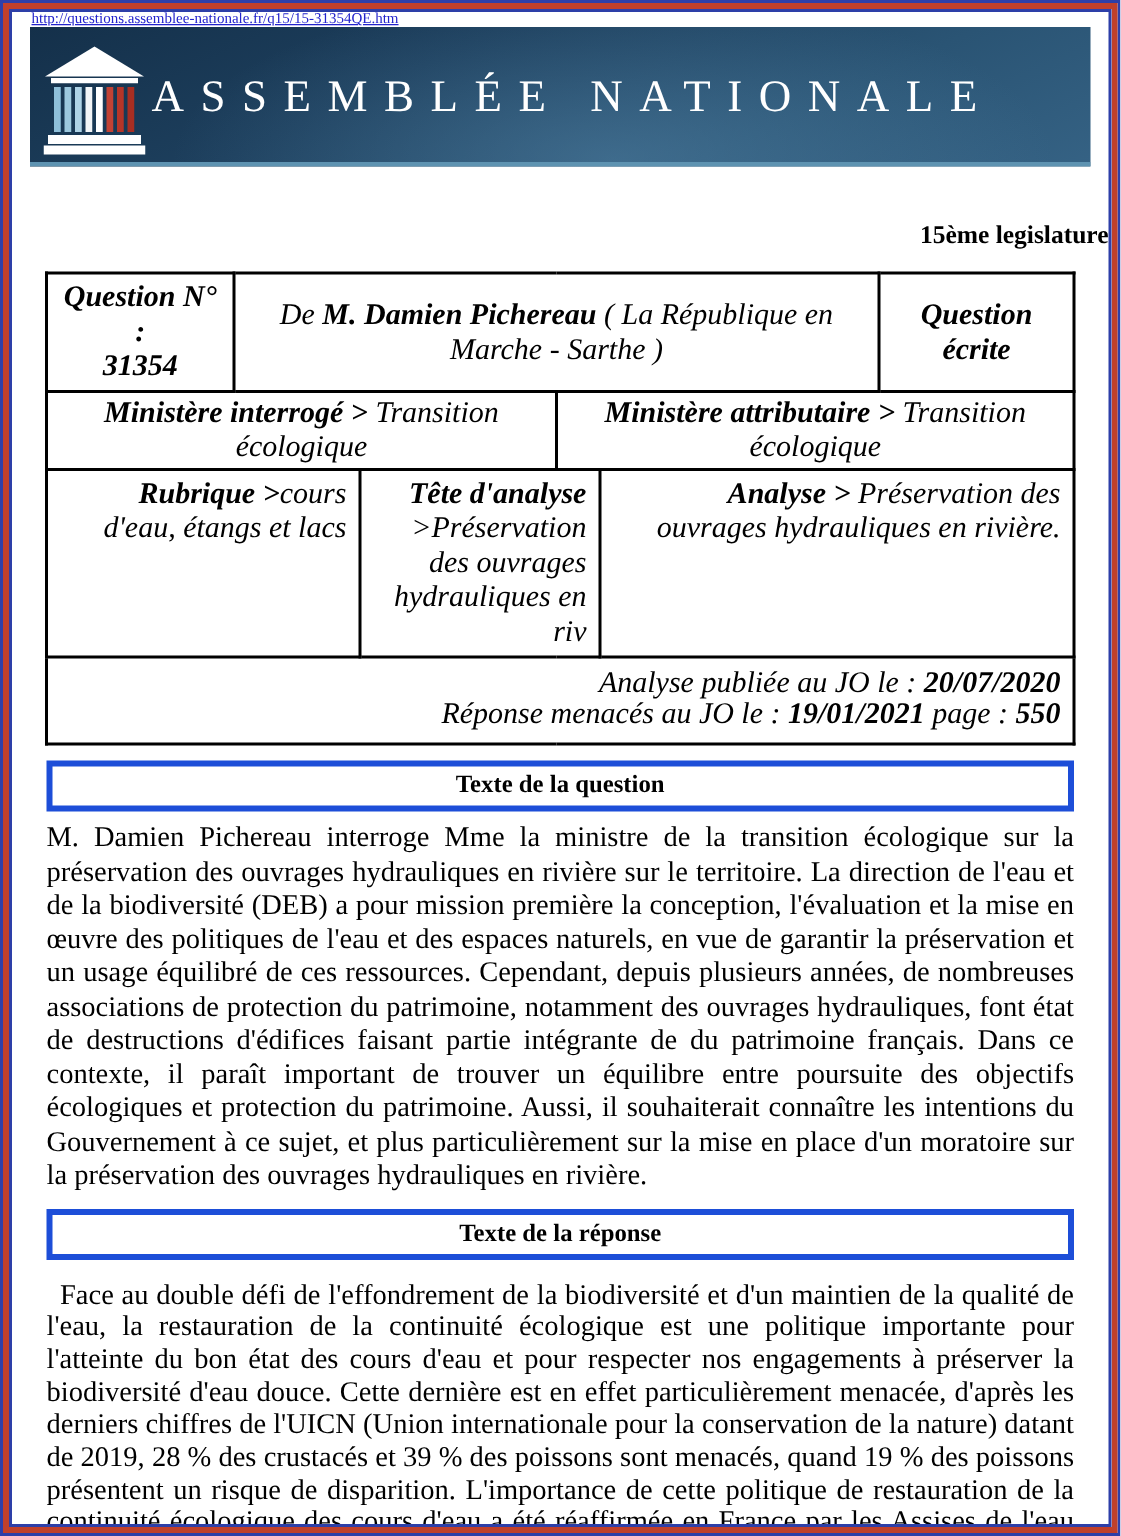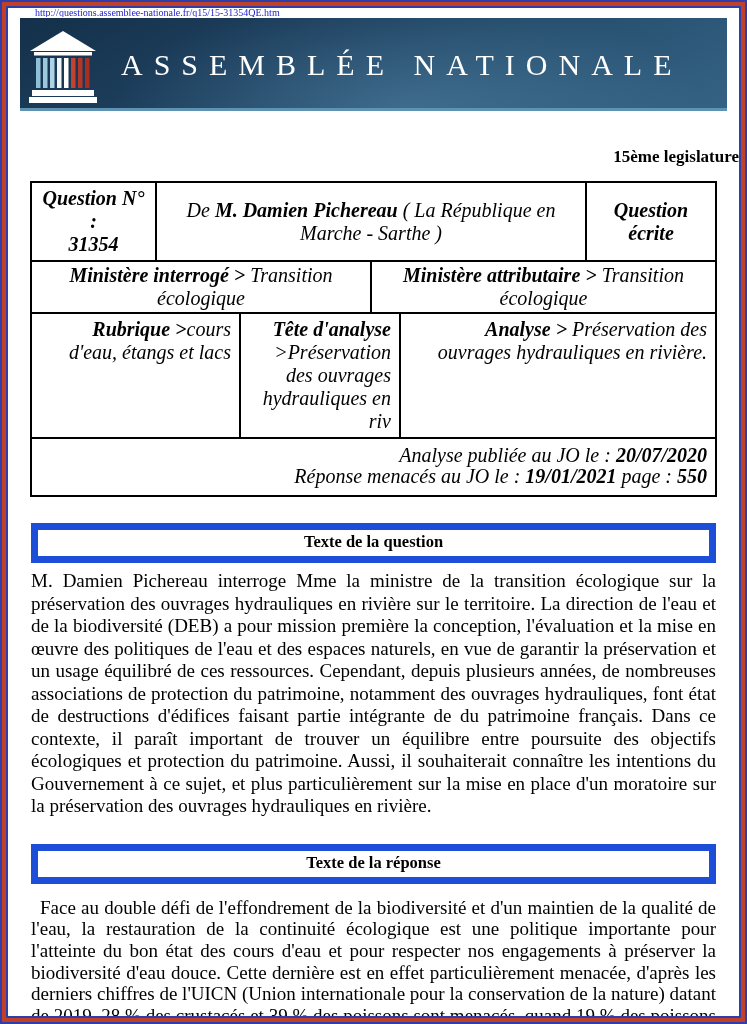--- a/index.html
+++ b/index.html
@@ -24,21 +24,21 @@
     border: 2px solid #2d3fa8;
     background: #fff;
     overflow: hidden;
   }
   
   .url-strip {
     height: 9px;
     overflow: hidden;
     display: flex;
     align-items: flex-end;
-    padding-left: 27px;
+    padding-left: 13px;
   }
   .url-link {
     font-family: "Liberation Serif", serif;
     font-size: 10px;
     line-height: 12px;
     color: #2323cc;
     text-decoration: underline;
     white-space: nowrap;
     margin-bottom: -2px;
     cursor: pointer;
@@ -61,21 +61,21 @@
     left: 0; right: 0; bottom: 0;
     height: 3px;
     background: #5e93b1;
   }
   .banner-logo { flex: 0 0 auto; margin-top: 4px; }
   .banner-title {
     color: #ffffff;
     font-size: 30px;
     letter-spacing: 11px;
     white-space: nowrap;
-    margin-left: 24px;
+    margin-left: 4px;
     font-weight: normal;
   }
   .legislature-title {
     margin-top: 36px;
     text-align: right;
     font-size: 17px;
     font-weight: bold;
   }
   .info-table {
     width: 685px;
@@ -91,22 +91,22 @@
     vertical-align: middle;
   }
   .cell-center { text-align: center; }
   .cell-top { vertical-align: top !important; text-align: right; }
   .row-first td { height: 47px; }
   .row-ministere td { height: 28px; padding: 2px 6px; }
   .row-analysis td { height: 86px; }
   .row-dates td { height: 58px; padding: 6px 8px; }
   .bold { font-weight: bold; }
   .section-box {
-    margin: 26px 23px 0 23px;
-    border: 7px solid #1d4ed8;
+    margin: 10px 23px 0 23px;
+    border: 4px solid #1d4ed8;
     text-align: center;
     font-weight: bold;
     font-size: 16.5px;
     padding: 2px 0 4px 0;
   }
   .para {
     margin: 7px 23px 0 23px;
     text-align: justify;
     font-size: 19px;
     line-height: 22.5px;

